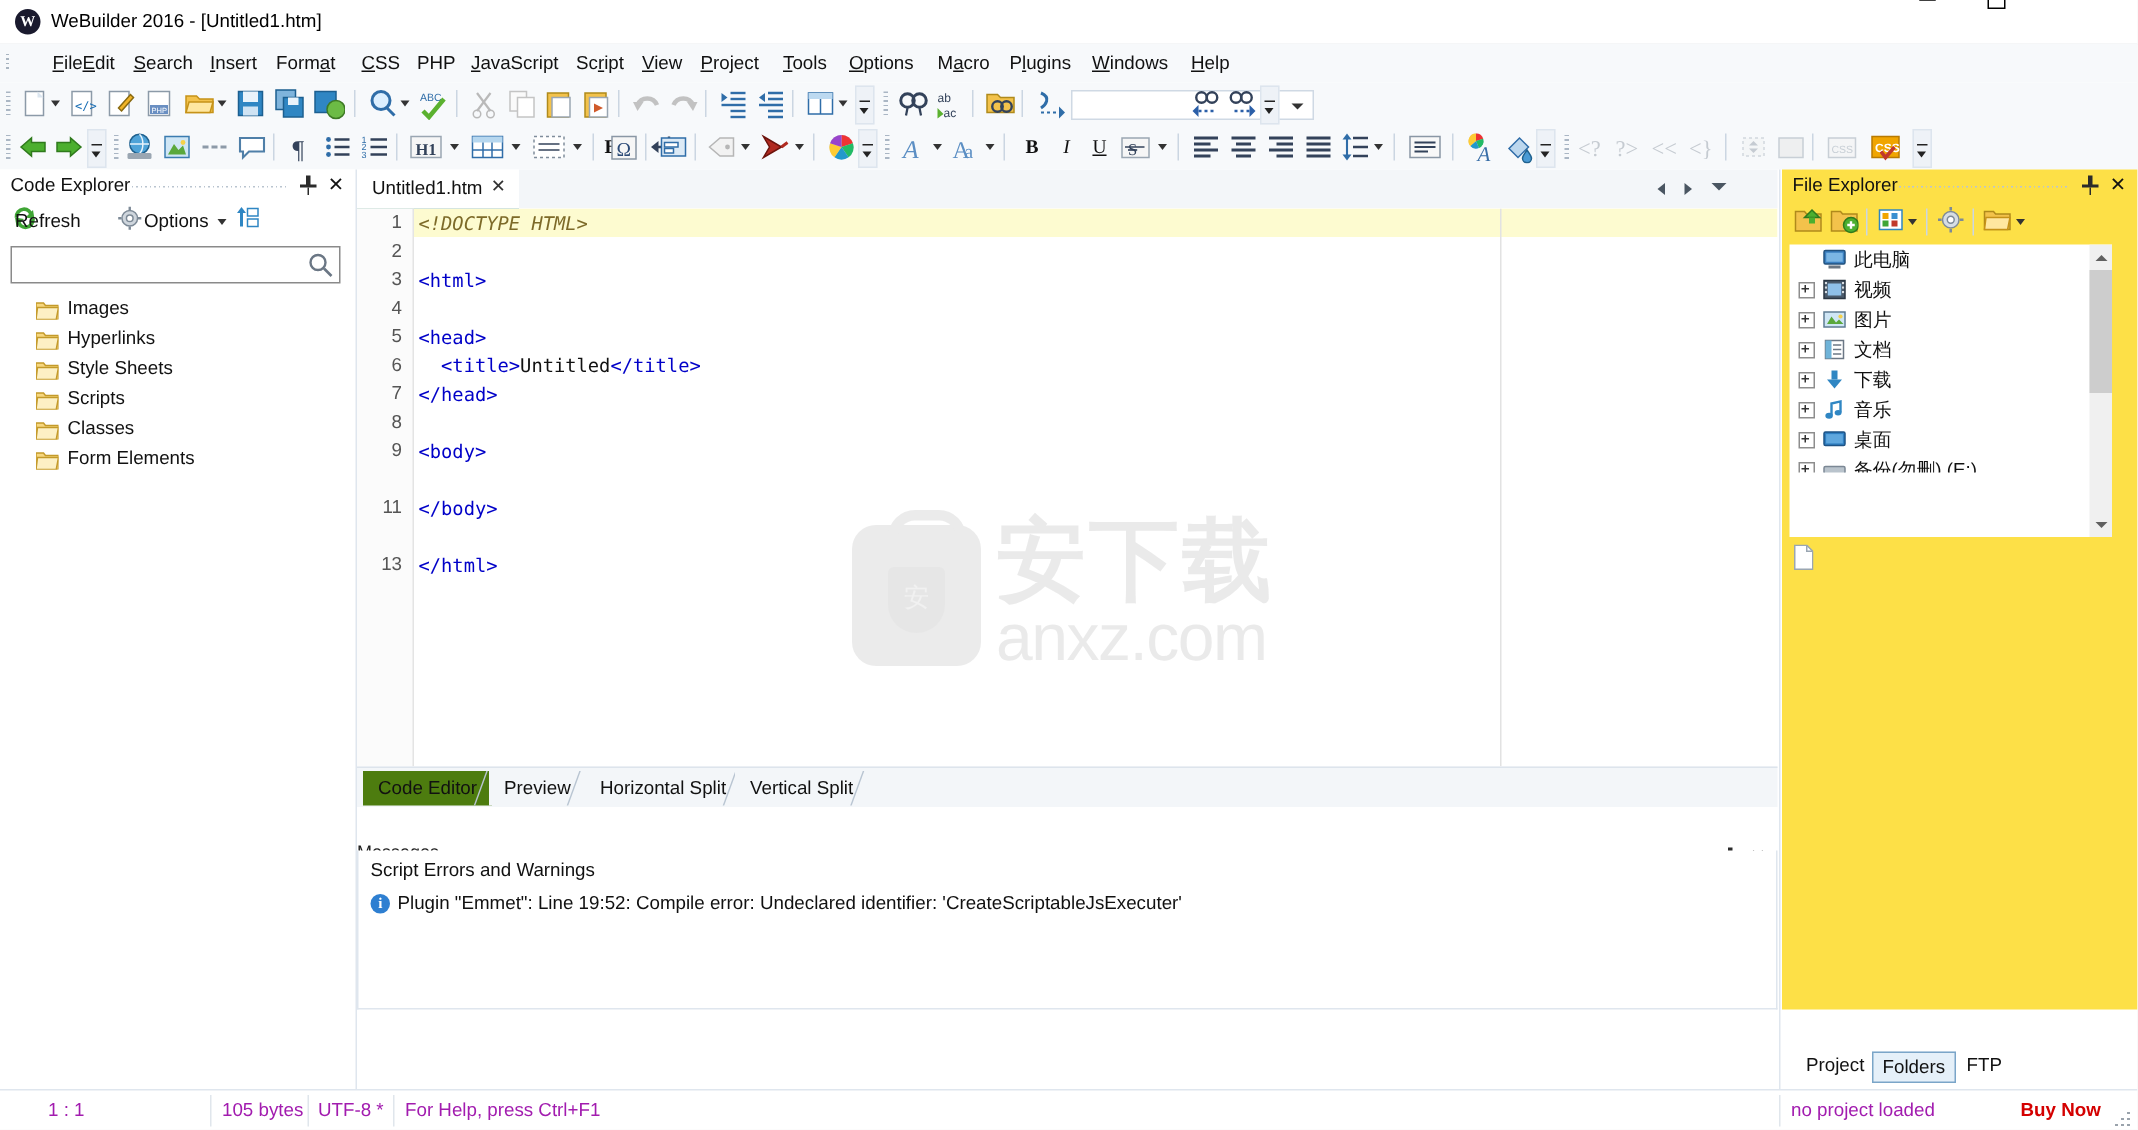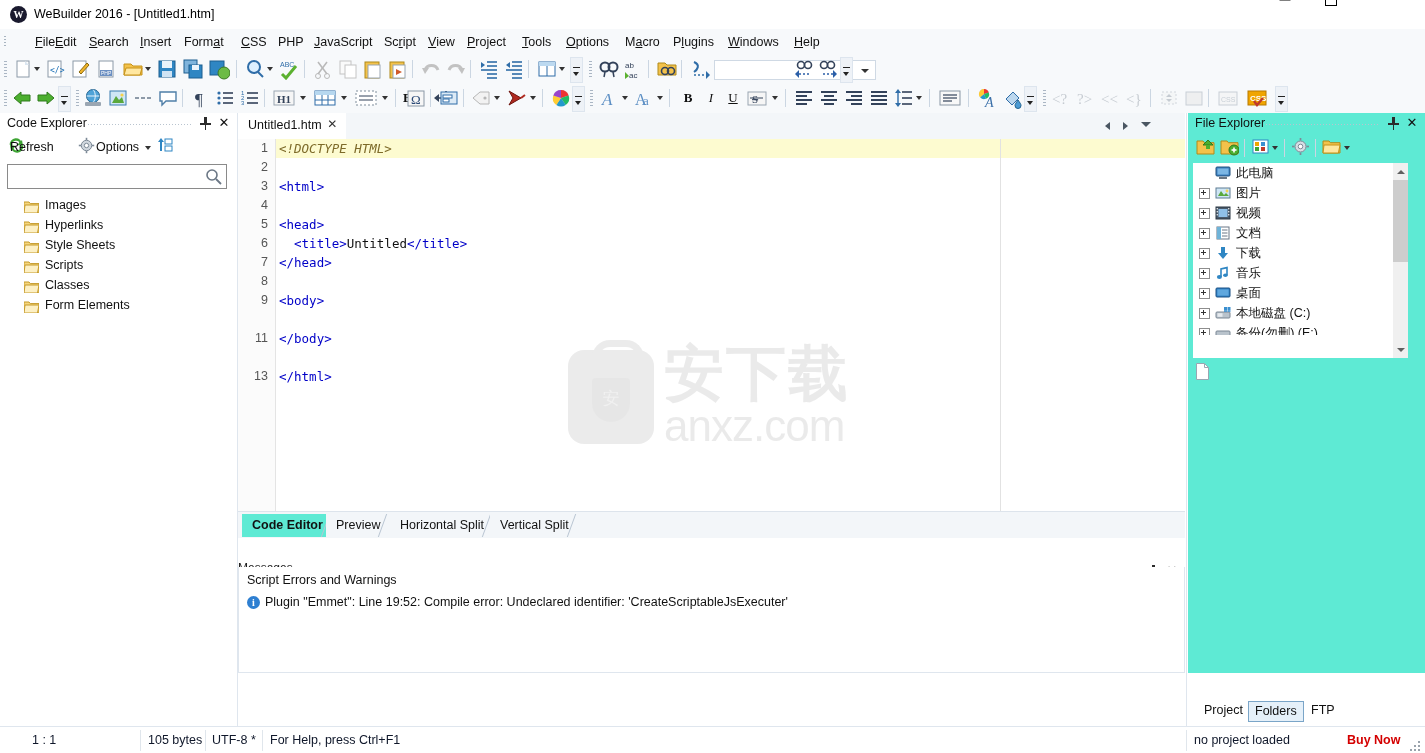--- a/index.html
+++ b/index.html
@@ -114,36 +114,36 @@
   .wm-shield{position:absolute;left:24px;top:28px;width:38px;height:44px;background:#cfcfcf;
     border-radius:4px 4px 19px 19px;}
   .wm-shield span{position:absolute;left:0;right:0;top:9px;text-align:center;font-size:17px;color:#e4e4e4;}
   .wm-cn{position:absolute;left:96px;top:2px;font-size:60px;line-height:60px;color:#d6d6d6;
     font-weight:bold;letter-spacing:2px;}
   .wm-en{position:absolute;left:96px;top:62px;font-size:44px;line-height:44px;color:#d6d6d6;letter-spacing:-1px;}
 
   .viewtabs{position:absolute;left:0;top:398px;width:947px;height:26px;background:#f3f6f9;border-top:1px solid #dde4ec;}
   .vtab{position:absolute;top:2px;height:23px;line-height:23px;padding:0 10px;font-size:12.5px;color:#111;
     border-bottom:0;cursor:default;background:#f3f6f9;}
-  .vtab.sel{background:#5eead4;font-weight:bold;}
+  .vtab.sel{background:#4d7c0f;font-weight:normal;}
   .vtab .slash{position:absolute;right:-7px;top:0;width:14px;height:23px;border-left:1px solid #b9c5d2;
     transform:skewX(-20deg);}
 
   
   .msgpanel{position:absolute;left:238px;top:545px;width:947px;height:128px;background:#ffffff;}
   .msg-title{position:absolute;left:0;top:0;width:947px;height:21px;margin-top:16px;}
   .msg-body{position:absolute;left:0;top:22px;width:945px;height:105px;background:#ffffff;border:1px solid #dfe6ee;border-top:0;}
   .msg-h{position:absolute;left:8px;top:6px;font-size:12.5px;color:#111;}
   .msg-row{position:absolute;left:8px;top:28px;font-size:12.5px;color:#111;}
   .info-ico{position:absolute;left:0;top:1px;width:13px;height:13px;border-radius:50%;background:#2e7fd1;
     color:#fff;font-size:10px;font-weight:bold;text-align:center;line-height:13px;font-family:"Liberation Serif",serif;}
   .msg-row .mtxt{position:absolute;left:18px;top:0;white-space:nowrap;}
 
   
-  .rightpanel{position:absolute;left:1188px;top:113px;width:237px;height:560px;background:#5eead4;}
+  .rightpanel{position:absolute;left:1188px;top:113px;width:237px;height:560px;background:#fde047;}
   .fe-toolbar{position:absolute;left:0;top:22px;width:100%;height:26px;}
   .fe-tree{position:absolute;left:5px;top:50px;width:215px;height:195px;background:#fff;overflow:hidden;}
   .ftrow{position:relative;height:20px;line-height:20px;font-size:12.5px;color:#111;cursor:default;}
   .expander{position:absolute;left:6px;top:5px;width:9px;height:9px;border:1px solid #8d8d8d;background:#fff;}
   .expander:before{content:"";position:absolute;left:1px;top:3px;width:5px;height:1px;background:#333;}
   .expander:after{content:"";position:absolute;left:3px;top:1px;width:1px;height:5px;background:#333;}
   .ftrow .fi{position:absolute;left:22px;top:3px;width:16px;height:14px;}
   .ftrow .flbl{position:absolute;left:43px;top:0;}
   .vscroll{position:absolute;right:0;top:0;width:15px;height:195px;background:#f0f0f0;}
   .vscroll .thumb{position:absolute;left:0;top:17px;width:15px;height:82px;background:#cdcdcd;}
@@ -151,21 +151,21 @@
   .vscroll .ar.up{top:0;}
   .vscroll .ar.dn{bottom:0;}
   .vscroll .ar:after{content:"";position:absolute;left:4px;top:7px;width:0;height:0;
     border-left:4px solid transparent;border-right:4px solid transparent;}
   .vscroll .ar.up:after{border-bottom:4px solid #606060;}
   .vscroll .ar.dn:after{border-top:4px solid #606060;}
   .fe-bottomicon{position:absolute;left:8px;top:250px;width:13px;height:17px;}
 
   .rbot1{position:absolute;left:0;top:586px;width:237px;height:26px;}
   .statusbar{position:absolute;left:0;top:726px;width:1425px;height:27px;background:#ffffff;border-top:1px solid #dfe6ee;}
-  .sb-cell{position:absolute;top:6px;font-size:12.5px;color:#0f172a;}
+  .sb-cell{position:absolute;top:6px;font-size:12.5px;color:#a21caf;}
   .sb-sep{position:absolute;top:3px;width:1px;height:21px;background:#e0e6ec;}
   .buynow{position:absolute;top:6px;font-size:12.5px;font-weight:bold;color:#d40000;cursor:pointer;}
   .grip{position:absolute;right:3px;bottom:3px;width:12px;height:12px;
     background:
       radial-gradient(circle 1px at 9px 3px,#9aa3ac 99%,transparent),
       radial-gradient(circle 1px at 9px 7px,#9aa3ac 99%,transparent),
       radial-gradient(circle 1px at 5px 7px,#9aa3ac 99%,transparent),
       radial-gradient(circle 1px at 9px 11px,#9aa3ac 99%,transparent),
       radial-gradient(circle 1px at 5px 11px,#9aa3ac 99%,transparent),
       radial-gradient(circle 1px at 1px 11px,#9aa3ac 99%,transparent);}
@@ -1022,44 +1022,44 @@
               <rect x="2.5" y="2.5" width="11" height="6" fill="#7bb6e4"></rect>
               <rect x="4" y="11" width="8" height="2" fill="#6a7682"></rect>
             </svg>
         </span>
         <span class="flbl">此电脑</span>
       </div>
       <div class="ftrow">
         <span class="expander"></span>
         <span class="fi">
           <svg width="16" height="14">
-              <rect x="1" y="2" width="14" height="10" fill="#cfe6f5" stroke="#5f7c93"></rect>
-              <polygon points="3,10 6,5 9,9 11,7 14,10" fill="#5aa83c"></polygon>
-              <circle cx="12" cy="5" r="1.4" fill="#f5d14b"></circle>
-            </svg>
-        </span>
-        <span class="flbl">图片</span>
-      </div>
-      <div class="ftrow">
-        <span class="expander"></span>
-        <span class="fi">
-          <svg width="16" height="14">
               <rect x="1" y="1" width="14" height="12" fill="#4a5a6b" stroke="#2b3642"></rect>
               <rect x="3.5" y="3" width="9" height="8" fill="#8fc0e8"></rect>
               <g fill="#d8dde2">
                 <rect x="1.6" y="2" width="1.4" height="1.4"></rect>
                 <rect x="1.6" y="5" width="1.4" height="1.4"></rect>
                 <rect x="1.6" y="8" width="1.4" height="1.4"></rect>
                 <rect x="13" y="2" width="1.4" height="1.4"></rect>
                 <rect x="13" y="5" width="1.4" height="1.4"></rect>
                 <rect x="13" y="8" width="1.4" height="1.4"></rect>
               </g>
             </svg>
         </span>
         <span class="flbl">视频</span>
+      </div>
+      <div class="ftrow">
+        <span class="expander"></span>
+        <span class="fi">
+          <svg width="16" height="14">
+              <rect x="1" y="2" width="14" height="10" fill="#cfe6f5" stroke="#5f7c93"></rect>
+              <polygon points="3,10 6,5 9,9 11,7 14,10" fill="#5aa83c"></polygon>
+              <circle cx="12" cy="5" r="1.4" fill="#f5d14b"></circle>
+            </svg>
+        </span>
+        <span class="flbl">图片</span>
       </div>
       <div class="ftrow">
         <span class="expander"></span>
         <span class="fi">
           <svg width="16" height="14">
               <rect x="2" y="1" width="12" height="12" fill="#fff" stroke="#6b7785"></rect>
               <rect x="2" y="1" width="4" height="12" fill="#6fb3d8"></rect>
               <g stroke="#6b7785">
                 <line x1="7" y1="4" x2="12.5" y2="4"></line>
                 <line x1="7" y1="7" x2="12.5" y2="7"></line>
@@ -1092,36 +1092,20 @@
       </div>
       <div class="ftrow">
         <span class="expander"></span>
         <span class="fi">
           <svg width="16" height="14">
               <rect x="1" y="2" width="14" height="9" rx="1" fill="#2f7fc2" stroke="#1d5386"></rect>
               <rect x="2.4" y="3.4" width="11.2" height="6.2" fill="#5fa7de"></rect>
             </svg>
         </span>
         <span class="flbl">桌面</span>
-      </div>
-      <div class="ftrow">
-        <span class="expander"></span>
-        <span class="fi">
-          <svg width="16" height="14">
-              <rect x="1" y="6" width="14" height="6" rx="1" fill="#b9c3cc" stroke="#7b8794"></rect>
-              <rect x="2.5" y="7.2" width="5" height="3.6" fill="#e6eaee"></rect>
-              <g fill="#3a8fd0">
-                <rect x="9" y="1" width="3" height="3"></rect>
-                <rect x="12.5" y="1" width="3" height="3"></rect>
-                <rect x="9" y="4.2" width="3" height="1.6"></rect>
-                <rect x="12.5" y="4.2" width="3" height="1.6"></rect>
-              </g>
-            </svg>
-        </span>
-        <span class="flbl">本地磁盘 (C:)</span>
       </div>
       <div class="ftrow" style="overflow:hidden;height:12px">
         <span class="expander"></span>
         <span class="fi">
           <svg width="16" height="14">
               <rect x="1" y="5" width="14" height="6" rx="1" fill="#b9c3cc" stroke="#7b8794"></rect>
             </svg>
         </span>
         <span class="flbl">备份(勿删) (E:)</span>
       </div>

